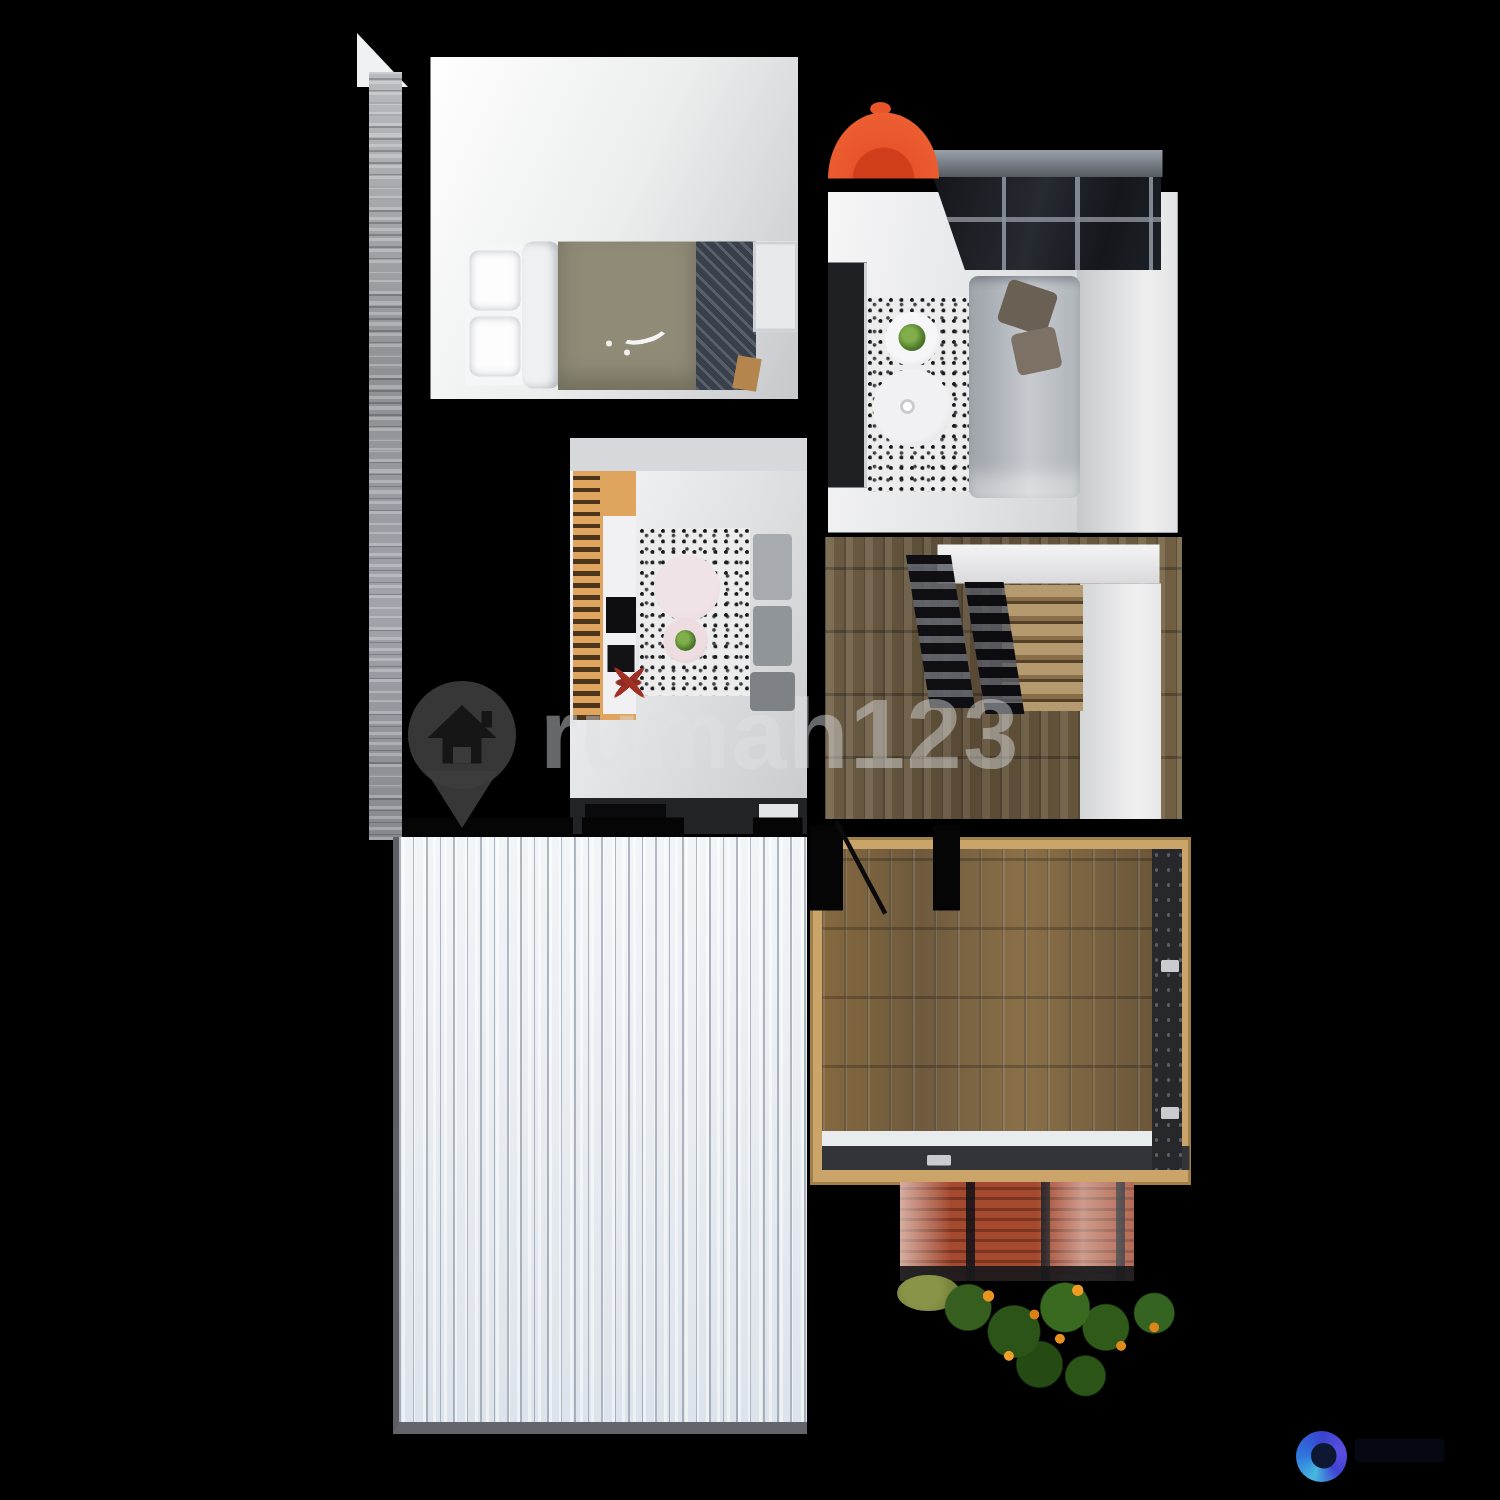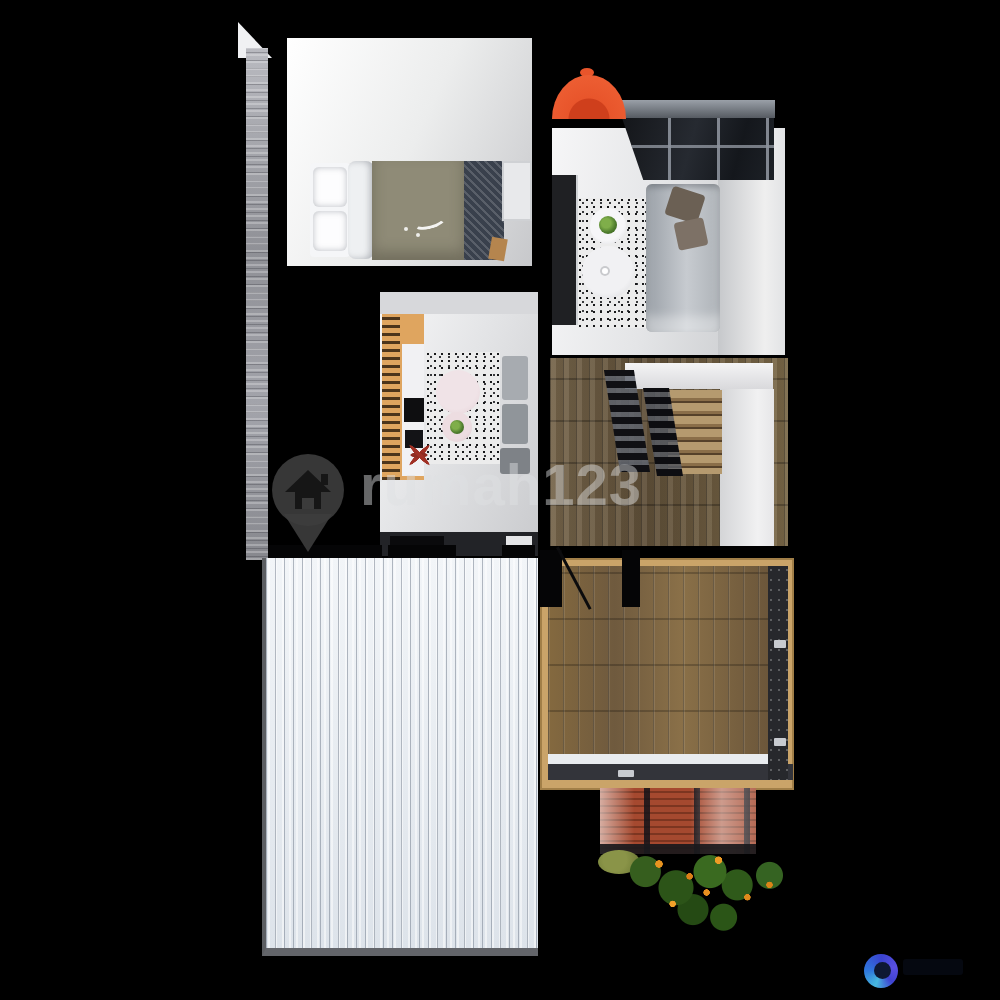--- a/index.html
+++ b/index.html
@@ -181,21 +181,21 @@
       radial-gradient(circle at 12% 28%,#365e1e 0 15px,transparent 16px),
       radial-gradient(circle at 30% 45%,#2c5418 0 17px,transparent 18px),
       radial-gradient(circle at 50% 28%,#3a6a20 0 16px,transparent 17px),
       radial-gradient(circle at 66% 42%,#2f5a1a 0 15px,transparent 16px),
       radial-gradient(circle at 85% 32%,#356322 0 13px,transparent 14px),
       radial-gradient(circle at 40% 68%,#254a14 0 15px,transparent 16px),
       radial-gradient(circle at 58% 76%,#2b5517 0 13px,transparent 14px);}
 
   
   .wm-pin{left:271px;top:452px;width:74px;height:104px;}
-  .wm-text{left:360px;top:456px;font-size:58px;font-weight:bold;line-height:1;
+  .wm-text{left:360px;top:456px;font-size:66px;font-weight:bold;line-height:1;
     letter-spacing:1px;color:rgba(222,224,226,.46);}
 
   
   .bluelogo{left:864px;top:954px;width:34px;height:34px;border-radius:50%;
     background:conic-gradient(from 200deg,#46b8de,#2e77dd 20%,#3a43cf 45%,#5a4fe2 65%,#3f43d2 82%,#46b8de);}
   .bluelogo .core{left:10px;top:8px;width:17px;height:17px;border-radius:50%;background:#0e1833;}
   .wordmark-faint{left:903px;top:959px;width:60px;height:16px;background:#0a0f1e;
     border-radius:3px;opacity:.55;}
 </style>
 </head>

